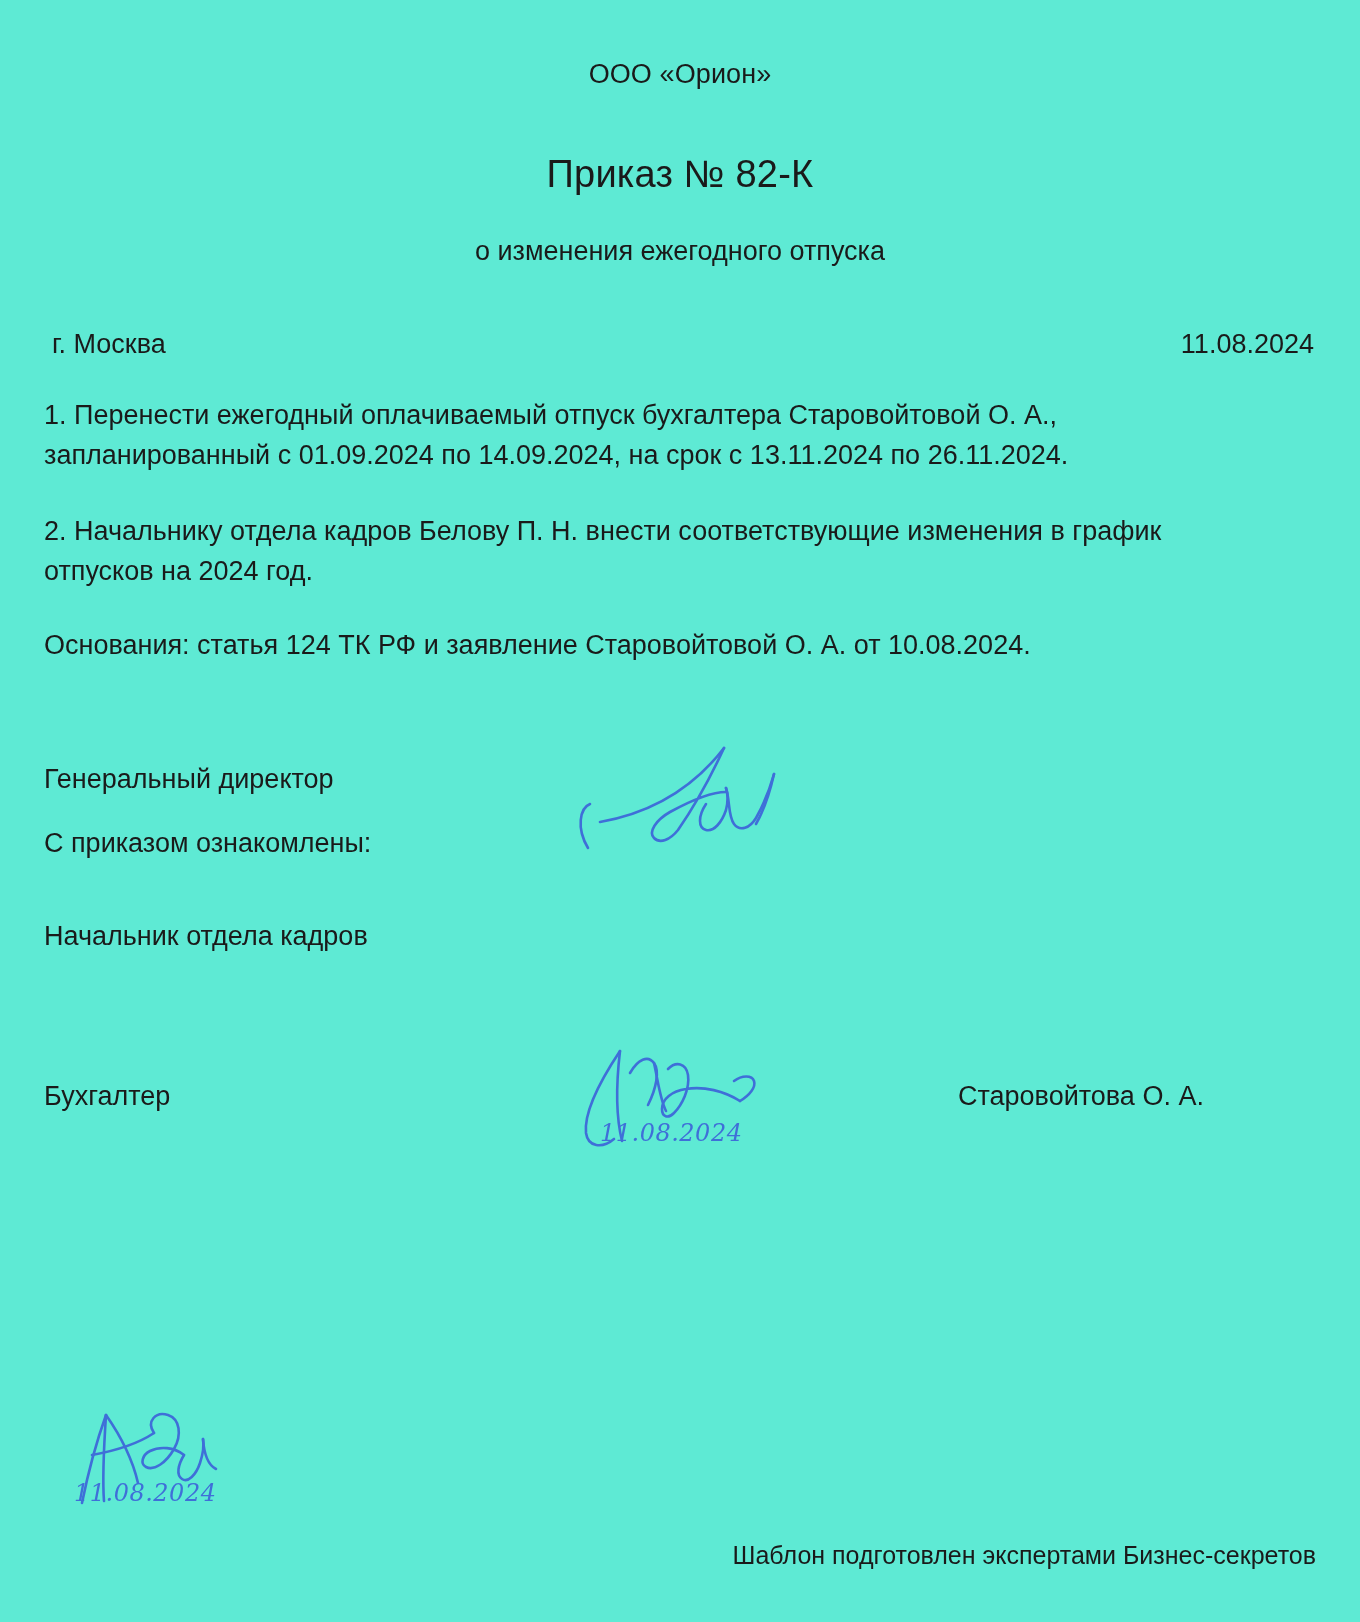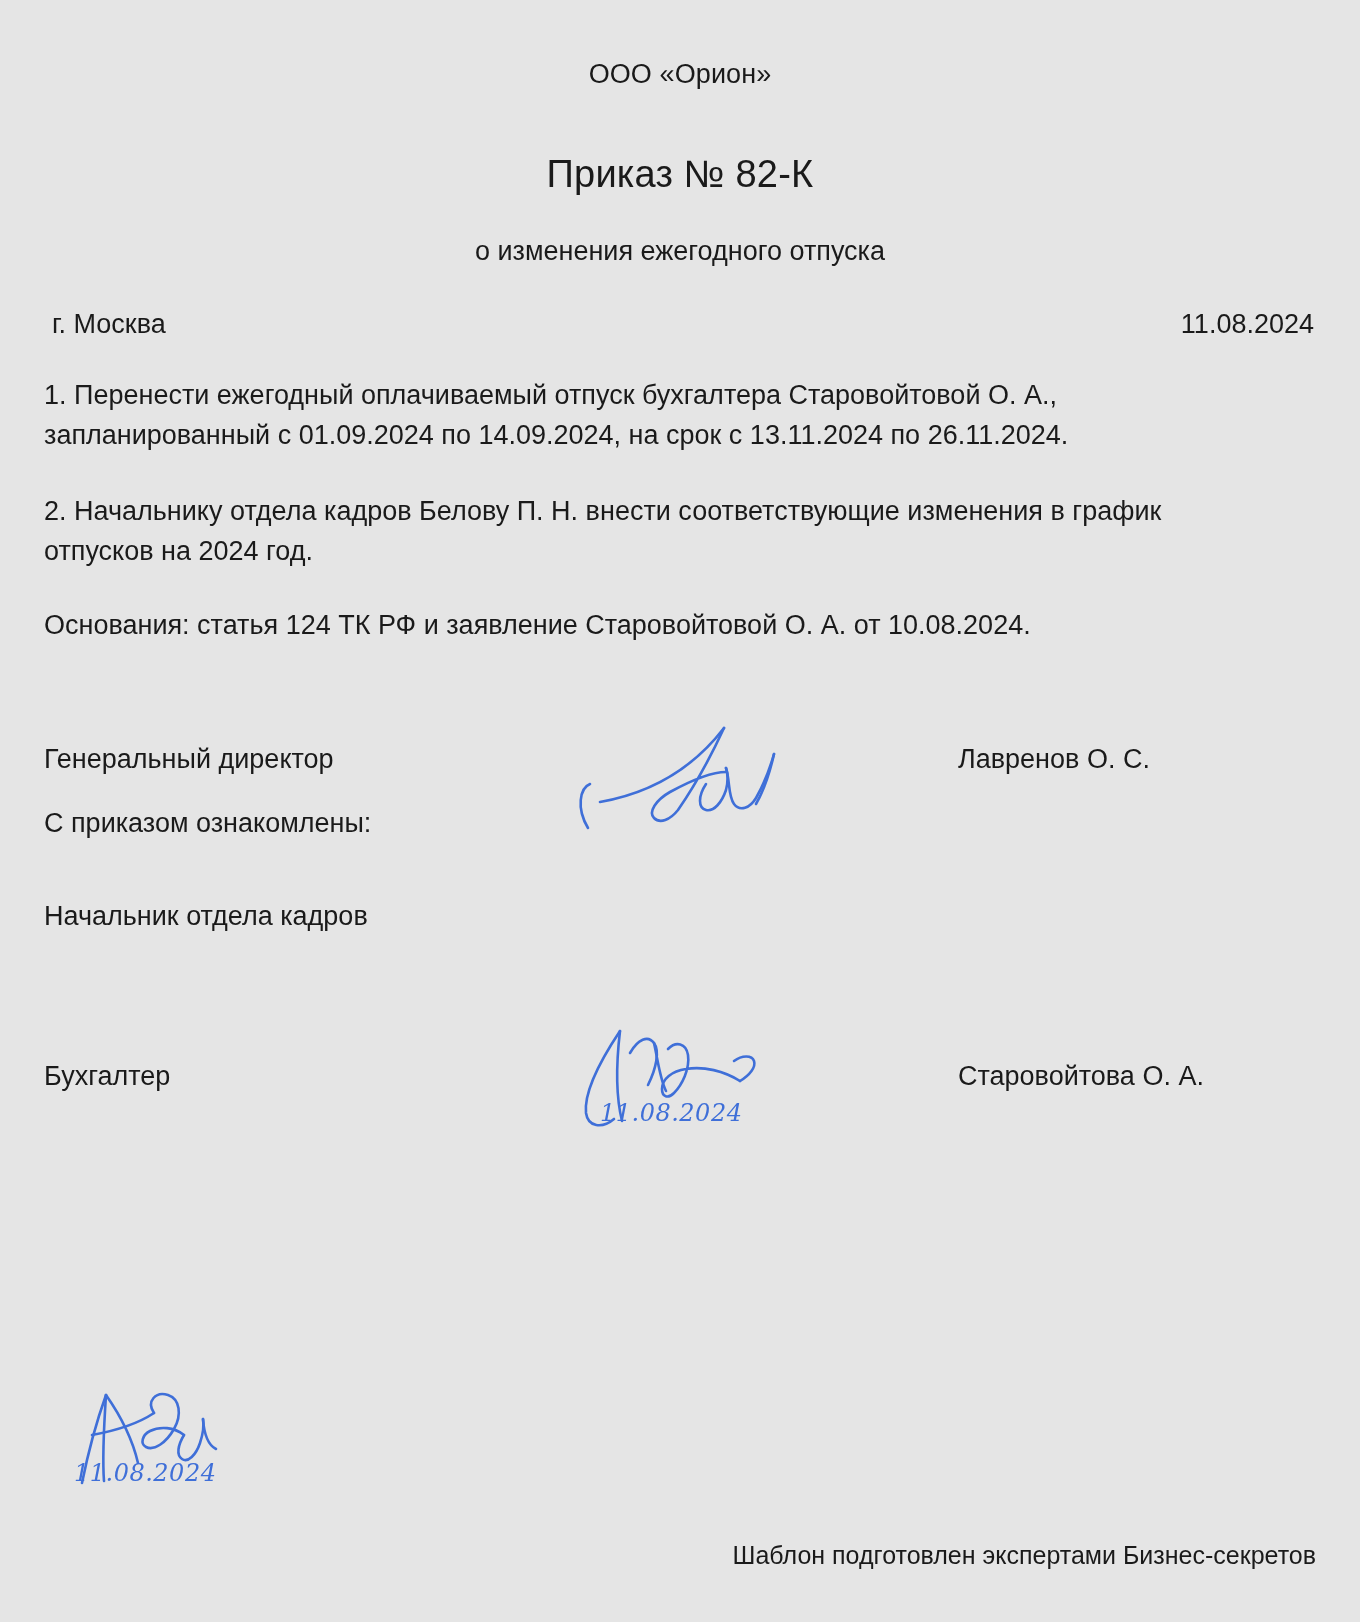--- a/index.html
+++ b/index.html
@@ -12,21 +12,21 @@
     height: 1622px;
     font-family: "Liberation Sans", sans-serif;
     color: #1a1a1a;
     position: relative;
     overflow: hidden;
   }
   .page {
     position: relative;
     width: 1360px;
     height: 1622px;
-    background: #e5e5e5;
+    background: #5eead4;
     box-sizing: border-box;
     padding: 0 44px;
   }
 
   
   .org-name {
     text-align: center;
     font-size: 27px;
     line-height: 1.2;
     padding-top: 58px;
@@ -45,21 +45,21 @@
     line-height: 1.2;
     margin-top: 37px;
   }
 
   
   .place-date {
     display: flex;
     justify-content: space-between;
     align-items: flex-start;
     font-size: 27px;
-    margin-top: 42px;
+    margin-top: 62px;
   }
   .place { padding-left: 8px; }
   .date-right { padding-right: 2px; }
 
   
   .para {
     font-size: 27px;
     line-height: 1.48;
     margin-top: 36px;
     max-width: 1180px;
@@ -147,21 +147,20 @@
             <path d="M26 92 C60 86 110 70 150 18"></path>
             <path d="M150 18 C138 44 122 74 104 100 C96 110 86 114 80 108 C74 102 82 90 96 82 C118 70 138 62 152 62"></path>
             <path d="M132 74 C124 86 124 98 132 100 C140 102 148 92 152 80 C154 72 154 64 152 58"></path>
             <path d="M152 58 C156 70 154 86 160 94 C166 102 176 98 182 88 C190 74 196 58 200 44"></path>
             <path d="M200 44 C196 62 190 80 182 94"></path>
           </g>
         </svg>
       </span>
       <span class="hand-date" style="left:26px; top:48px;"></span>
     </div>
-    <div class="sig-name">Лавренов О. С.</div>
   </div>
 
   <div class="ack-label">С приказом ознакомлены:</div>
 
   <div class="sig-row" style="margin-top:62px;flex-direction:column;">
     <div class="sig-role">Начальник отдела кадров</div>
     <div class="sig-mid">
       <span class="ink" style="left:18px; top:-42px;">
         <svg width="190" height="110" viewBox="0 0 190 110" fill="none" xmlns="http://www.w3.org/2000/svg">
           <g stroke="#3f6fd8" stroke-width="2.6" fill="none" stroke-linecap="round" stroke-linejoin="round">

